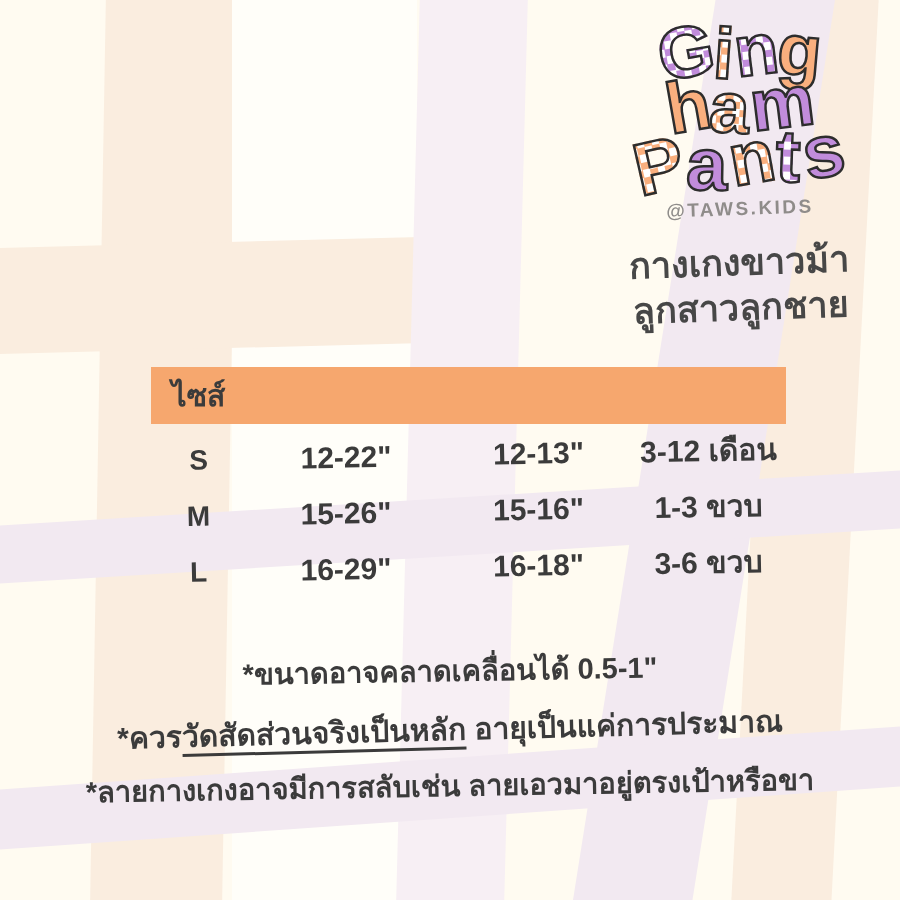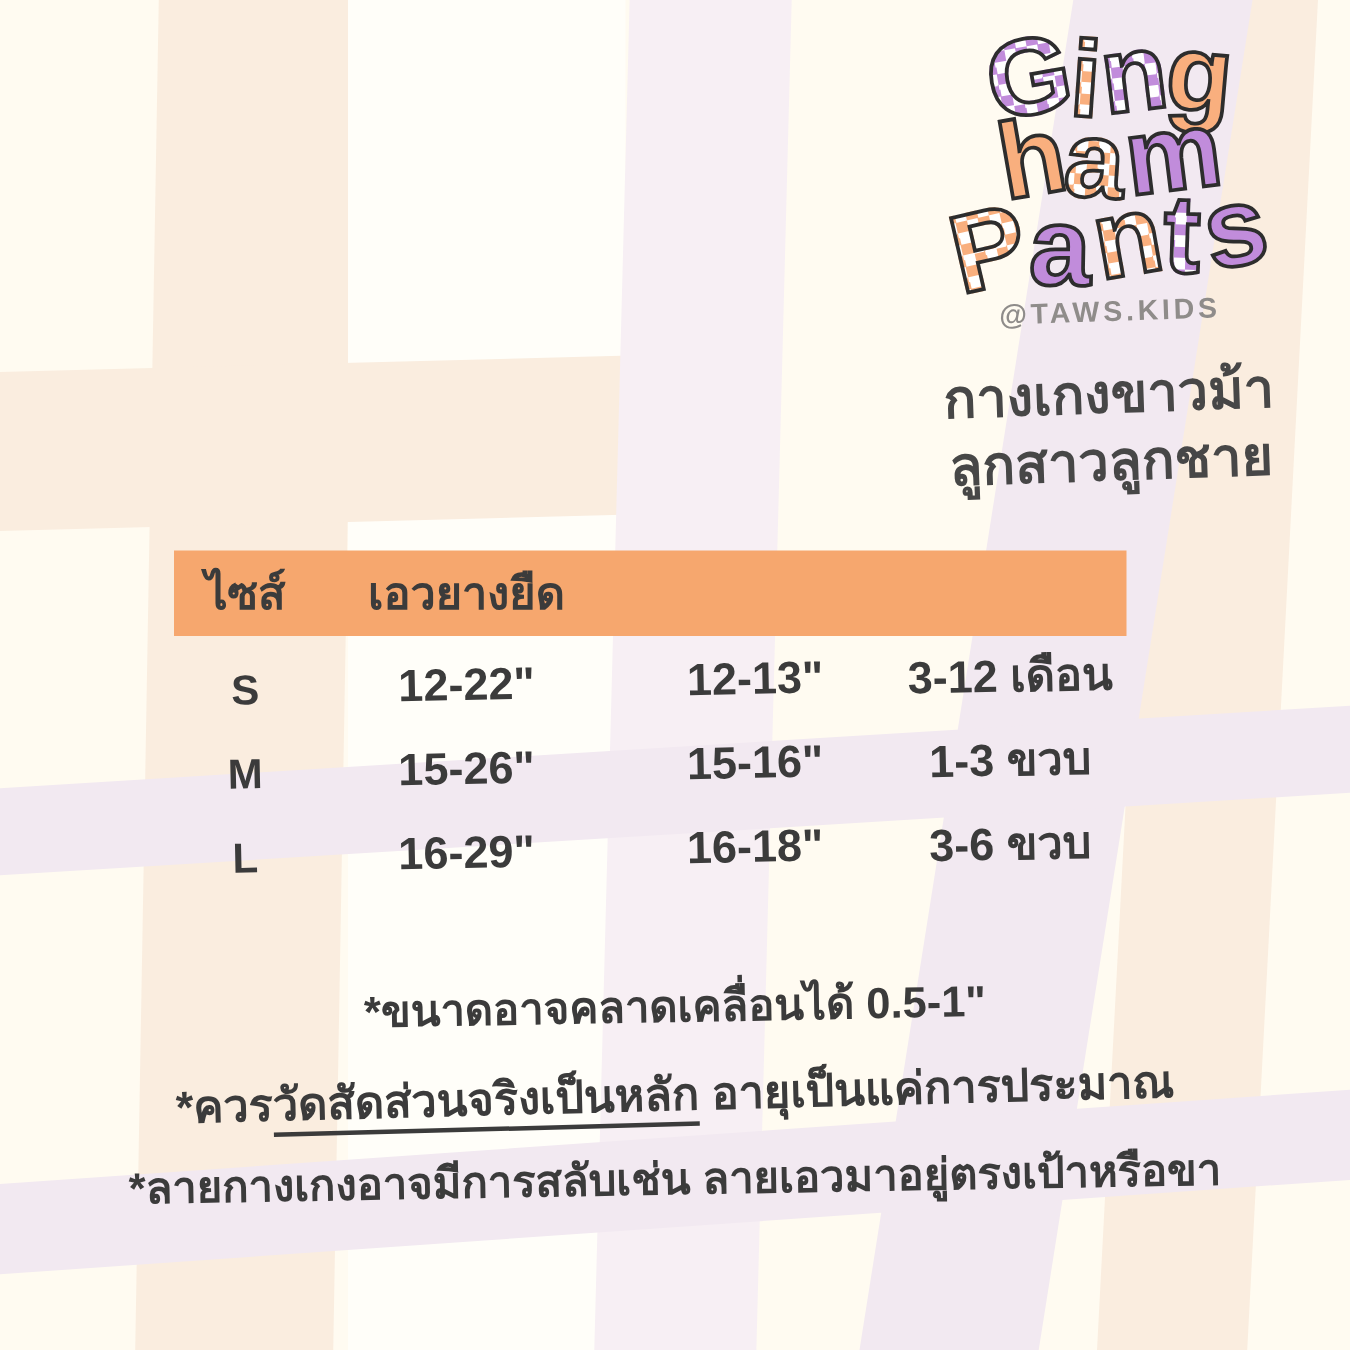--- a/index.html
+++ b/index.html
@@ -48,21 +48,21 @@
     margin-top:2px; font-size:19px; font-weight:bold; letter-spacing:2.5px;
     color:var(--handle,#8f8c8a); transform:rotate(-2deg);
   }
   
   .subtitle {
     position:absolute; left:590px; top:240px; width:300px; z-index:3;
     text-align:center; transform:rotate(-2deg);
     font-size:36px; font-weight:bold; color:#474747; line-height:1.25;
   }
   
-  .size-table { position:absolute; left:116px; top:367px; z-index:2; color:var(--text,#3b3b3b); font-weight:bold; }
+  .size-table { position:absolute; left:151px; top:367px; z-index:2; color:var(--text,#3b3b3b); font-weight:bold; }
   .t-header { display:flex; align-items:center; width:635px; height:57px; background:var(--header-orange,#f6a76e); font-size:30px; }
   .t-row { display:flex; align-items:center; width:635px; height:56px; font-size:30px; transform:rotate(-1.2deg); }
   .t-row.first { margin-top:3px; }
   .c1 { width:95px;  text-align:center; }
   .c2 { width:200px; text-align:center; }
   .c3 { width:185px; text-align:center; }
   .c4 { width:155px; text-align:center; white-space:nowrap; }
   .size-letter { font-size:28px; }
   
   .footnotes { position:absolute; left:0; top:648px; width:900px; z-index:2; text-align:center; color:var(--text,#3b3b3b); font-weight:bold; }
@@ -93,21 +93,20 @@
   </div>
 
   <div class="subtitle">
     <div>กางเกงขาวม้า</div>
     <div>ลูกสาวลูกชาย</div>
   </div>
 
   <div class="size-table">
     <div class="t-header">
       <div class="c1">ไซส์</div>
-      <div class="c2">เอวยางยืด</div>
     </div>
     <div class="t-row first">
       <div class="c1 size-letter">S</div>
       <div class="c2">12-22"</div>
       <div class="c3">12-13"</div>
       <div class="c4">3-12 เดือน</div>
     </div>
     <div class="t-row">
       <div class="c1 size-letter">M</div>
       <div class="c2">15-26"</div>

